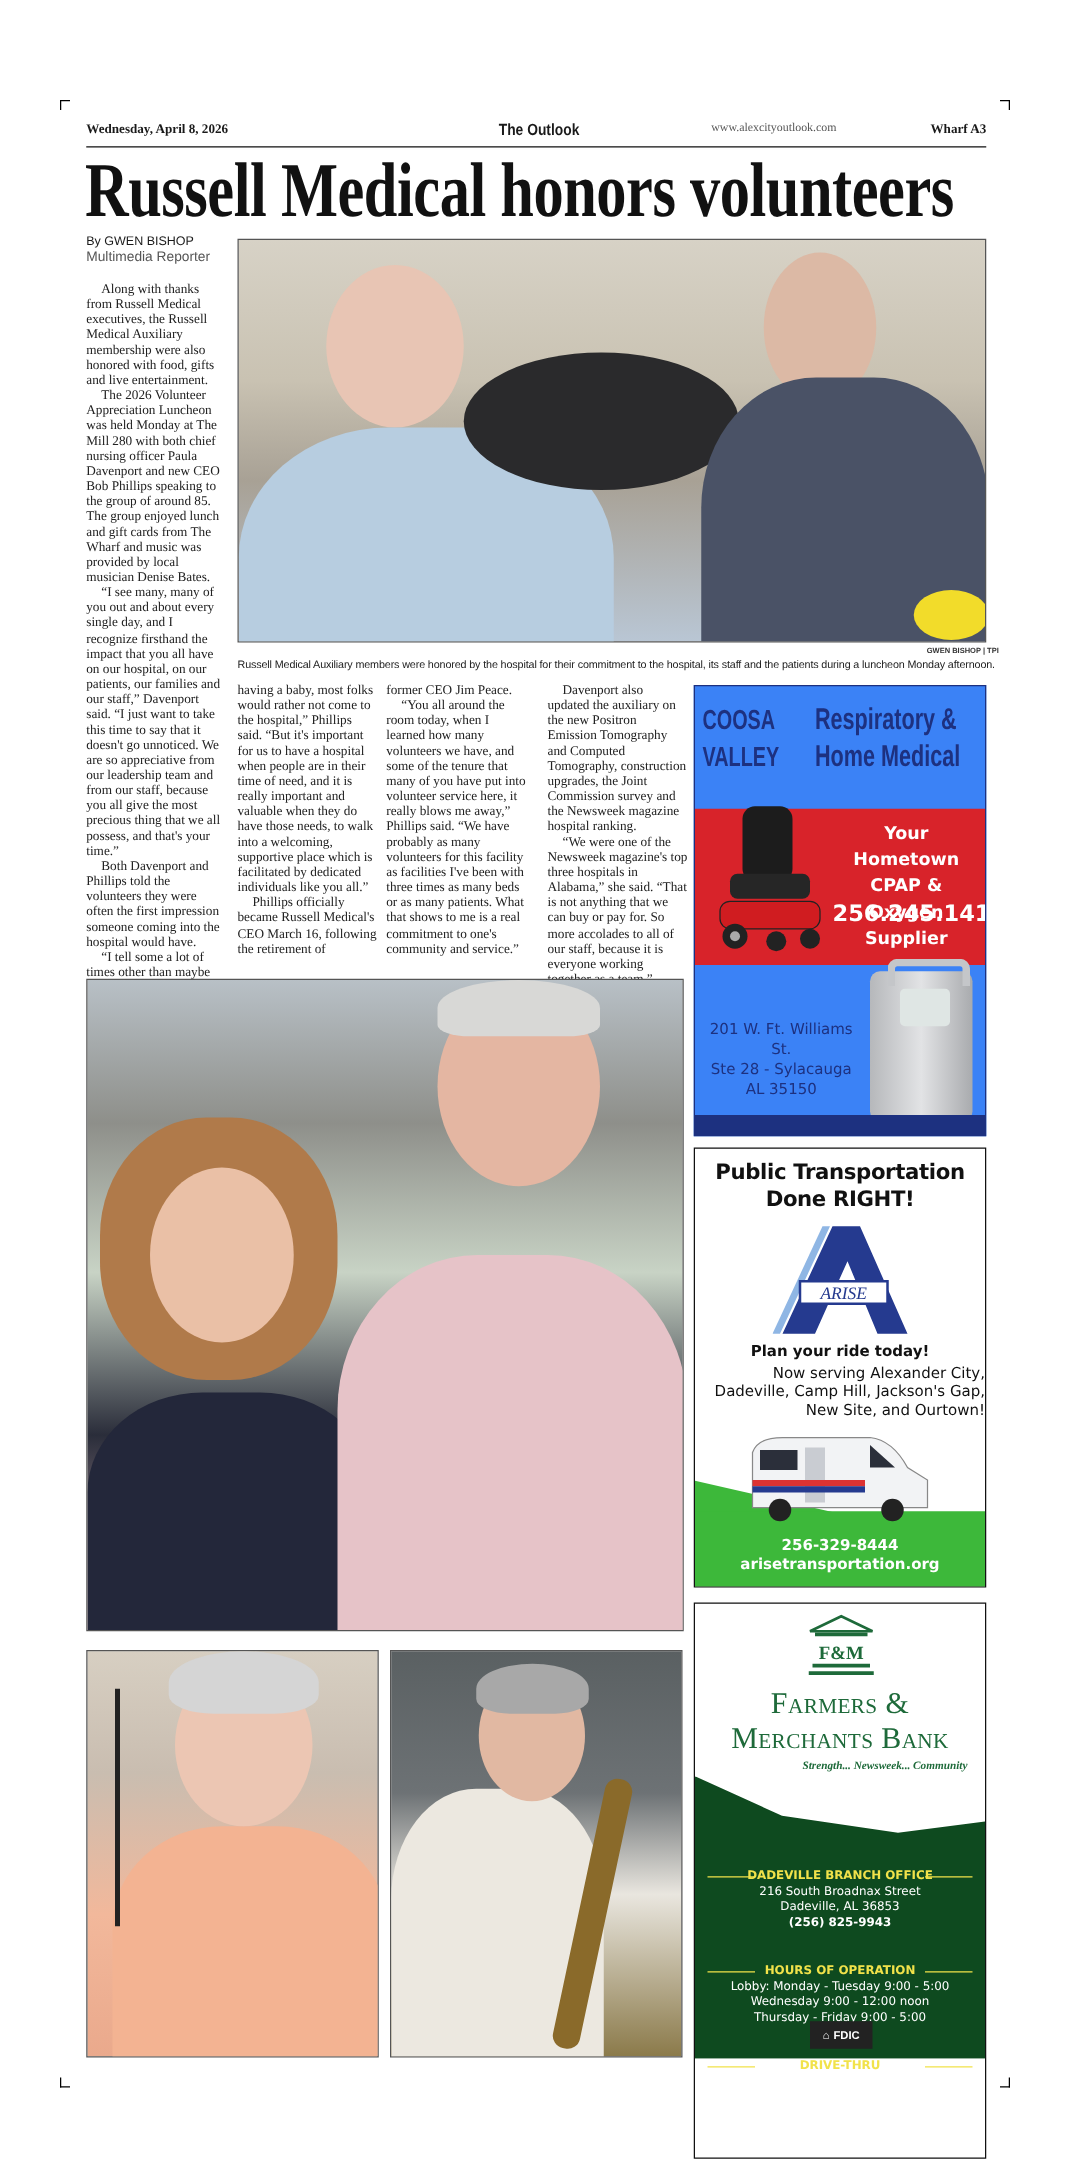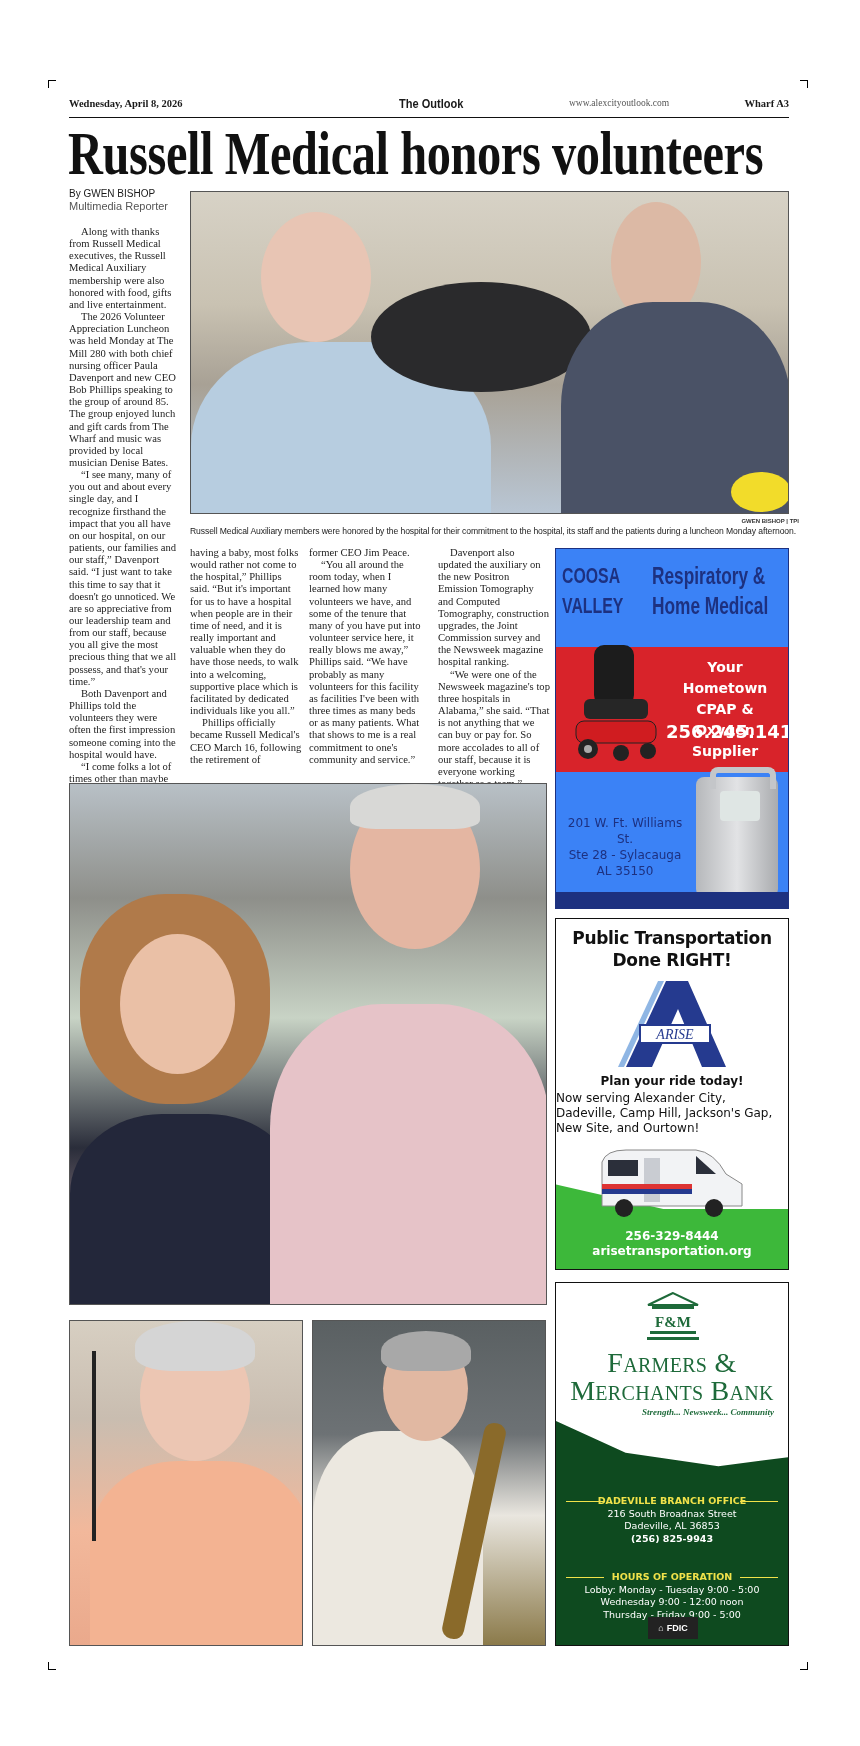--- a/index.html
+++ b/index.html
@@ -54,29 +54,29 @@
   .coosa-addr { position: absolute; left: 4px; top: 266px; width: 130px; text-align: center; color: #1d3180; font-family: "DejaVu Sans", sans-serif; font-size: 12px; line-height: 16px; }
   .oxygen { position: absolute; left: 140px; top: 228px; width: 82px; height: 120px; background: linear-gradient(90deg, #b6b8bb, #e2e3e5, #a9abae); border-radius: 8px; }
   .oxygen::before { content: ""; position: absolute; left: 14px; top: -10px; width: 54px; height: 16px; border: 6px solid #c4c6c9; border-bottom: none; border-radius: 8px 8px 0 0; }
   .oxygen::after { content: ""; position: absolute; left: 24px; top: 14px; width: 40px; height: 30px; background: #dfe6e4; border-radius: 4px; }
   .coosa-blue { position: absolute; left: 0; bottom: 0; width: 234px; height: 16px; background: #1d3180; }
 
   .ad-arise { top: 918px; height: 352px; border: 1.5px solid #111; background: #fff; }
   .arise-head { position: absolute; left: 0; top: 8px; width: 100%; text-align: center; font-family: "DejaVu Sans", sans-serif; font-weight: bold; font-size: 17px; line-height: 22px; color: #111; letter-spacing: -0.3px; }
   .arise-logo { position: absolute; left: 62px; top: 60px; width: 110px; height: 90px; }
   .arise-plan { position: absolute; left: 0; top: 155px; width: 100%; text-align: center; font-family: "DejaVu Sans", sans-serif; font-weight: bold; font-size: 12px; color: #111; }
-  .arise-serve { position: absolute; left: 0; top: 172px; width: 100%; text-align: left; font-family: "DejaVu Sans", sans-serif; font-size: 12px; line-height: 15px; color: #111; }
+  .arise-serve { position: absolute; left: 0; top: 172px; width: 100%; text-align: right; font-family: "DejaVu Sans", sans-serif; font-size: 12px; line-height: 15px; color: #111; }
   .arise-green { position: absolute; left: 0; top: 232px; width: 100%; height: 120px; background: #3db83a; clip-path: polygon(0 28%, 100% 72%, 100% 100%, 0 100%); }
   .arise-green2 { position: absolute; left: 0; top: 290px; width: 100%; height: 62px; background: #3db83a; }
   .van { position: absolute; left: 40px; top: 225px; width: 150px; height: 75px; }
   .arise-phone { position: absolute; left: 0; top: 310px; width: 100%; text-align: center; font-family: "DejaVu Sans", sans-serif; font-weight: bold; font-size: 12px; color: #fff; line-height: 15px; }
 
-  .ad-fm { top: 1282px; height: 364px; border: 1.5px solid #111; background: #fff; }
+  .ad-fm { top: 1282px; height: 445px; border: 1.5px solid #111; background: #fff; }
   .fm-building { position: absolute; left: 90px; top: 8px; width: 54px; height: 52px; }
-  .fm-name { position: absolute; left: 0; top: 66px; width: 100%; text-align: center; color: #1e6a3a; font-family: "Liberation Serif", serif; font-size: 28px; line-height: 28px; font-variant: small-caps; letter-spacing: 0.3px; }
+  .fm-name { position: absolute; left: 0; top: 66px; width: 100%; text-align: center; color: #1e6a3a; font-family: "Liberation Serif", serif; font-size: 24px; line-height: 28px; font-variant: small-caps; letter-spacing: 0.3px; }
   .fm-tag { position: absolute; right: 14px; top: 124px; color: #1e6a3a; font-family: "Liberation Serif", serif; font-style: italic; font-weight: bold; font-size: 9px; }
   .fm-green { position: absolute; left: 0; top: 138px; width: 100%; height: 226px; background: #0e4a1f; clip-path: polygon(0 0, 30% 14%, 70% 20%, 100% 16%, 100% 100%, 0 100%); }
   .fm-info { position: absolute; left: 0; top: 186px; width: 100%; text-align: center; color: #fff; font-family: "DejaVu Sans", sans-serif; font-size: 9.5px; line-height: 12.5px; }
   .fm-info .h { color: #f1e24a; font-weight: bold; position: relative; display: block; margin-top: 26px; }
   .fm-info .h::before, .fm-info .h::after { content: ""; position: absolute; top: 6px; width: 38px; height: 1px; background: #f1e24a; }
   .fm-info .h::before { left: 10px; } .fm-info .h::after { right: 10px; }
   .fm-info .b { font-weight: bold; }
   .fdic { position: absolute; left: 92px; top: 334px; width: 50px; height: 22px; background: #222; color: #fff; font-family: "Liberation Sans", sans-serif; font-weight: bold; font-size: 9px; display: flex; align-items: center; justify-content: center; gap: 3px; }
 </style>
 </head>
@@ -110,21 +110,21 @@
   <div class="shape" style="left:540px;top:280px;width:60px;height:40px;background:#f2dc2a;"></div>
 </div>
 <div class="credit">GWEN BISHOP | TPI</div>
 <div class="caption">Russell Medical Auxiliary members were honored by the hospital for their commitment to the hospital, its staff and the patients during a luncheon Monday afternoon.</div>
 
 <div class="col col1">
   <p>Along with thanks from Russell Medical executives, the Russell Medical Auxiliary membership were also honored with food, gifts and live entertainment.</p>
   <p>The 2026 Volunteer Appreciation Luncheon was held Monday at The Mill 280 with both chief nursing officer Paula Davenport and new CEO Bob Phillips speaking to the group of around 85. The group enjoyed lunch and gift cards from The Wharf and music was provided by local musician Denise Bates.</p>
   <p>“I see many, many of you out and about every single day, and I recognize firsthand the impact that you all have on our hospital, on our patients, our families and our staff,” Davenport said. “I just want to take this time to say that it doesn't go unnoticed. We are so appreciative from our leadership team and from our staff, because you all give the most precious thing that we all possess, and that's your time.”</p>
   <p>Both Davenport and Phillips told the volunteers they were often the first impression someone coming into the hospital would have.</p>
-  <p>“I come folks a lot of times other than maybe</p>
+  <p>“I tell some a lot of times other than maybe</p>
 </div>
 <div class="col col2">
   <p style="text-indent:0">having a baby, most folks would rather not come to the hospital,” Phillips said. “But it's important for us to have a hospital when people are in their time of need, and it is really important and valuable when they do have those needs, to walk into a welcoming, supportive place which is facilitated by dedicated individuals like you all.”</p>
   <p>Phillips officially became Russell Medical's CEO March 16, following the retirement of</p>
 </div>
 <div class="col col3">
   <p style="text-indent:0">former CEO Jim Peace.</p>
   <p>“You all around the room today, when I learned how many volunteers we have, and some of the tenure that many of you have put into volunteer service here, it really blows me away,” Phillips said. “We have probably as many volunteers for this facility as facilities I've been with three times as many beds or as many patients. What that shows to me is a real commitment to one's community and service.”</p>
 </div>
 <div class="col col4">

